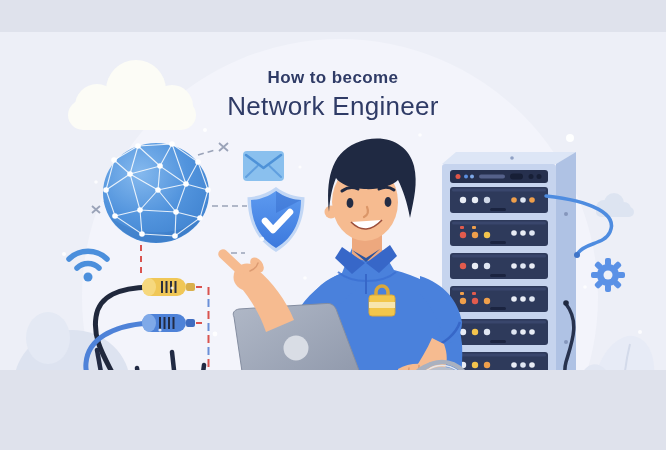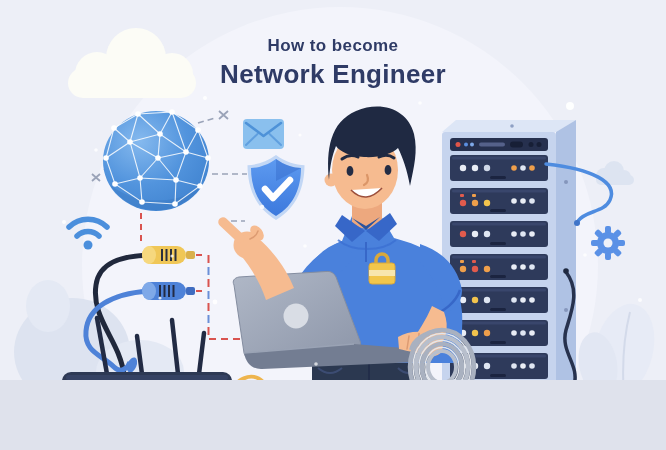--- a/index.html
+++ b/index.html
@@ -1,27 +1,28 @@
 <!DOCTYPE html>
 <html><head>
 <meta charset="utf-8">
 <style>
   html,body{margin:0;padding:0;background:#dfe2ec;}
   .stage{
-    position:relative;width:666px;height:380px;overflow:hidden;
+    position:relative;width:666px;height:338px;overflow:hidden;
     background:#86efac;
     font-family:"Liberation Sans", sans-serif;
+    margin-top:32px;
   }
   .stage svg{position:absolute;left:0;top:0;}
   .title{
     position:absolute;left:0;right:0;top:36px;text-align:center;z-index:5;
     color:#2f3b66;
   }
   .title .t1{font-size:17px;font-weight:700;letter-spacing:.4px;}
-  .title .t2{font-size:26px;font-weight:700;letter-spacing:.3px;margin-top:3px;}
+  .title .t2{font-size:26px;font-weight:400;letter-spacing:.3px;margin-top:3px;}
 </style>
 </head>
 <body>
 
 <div class="stage">
 
   <div class="title">
     <div class="t1">How to become</div>
     <div class="t2">Network Engineer</div>
   </div>

